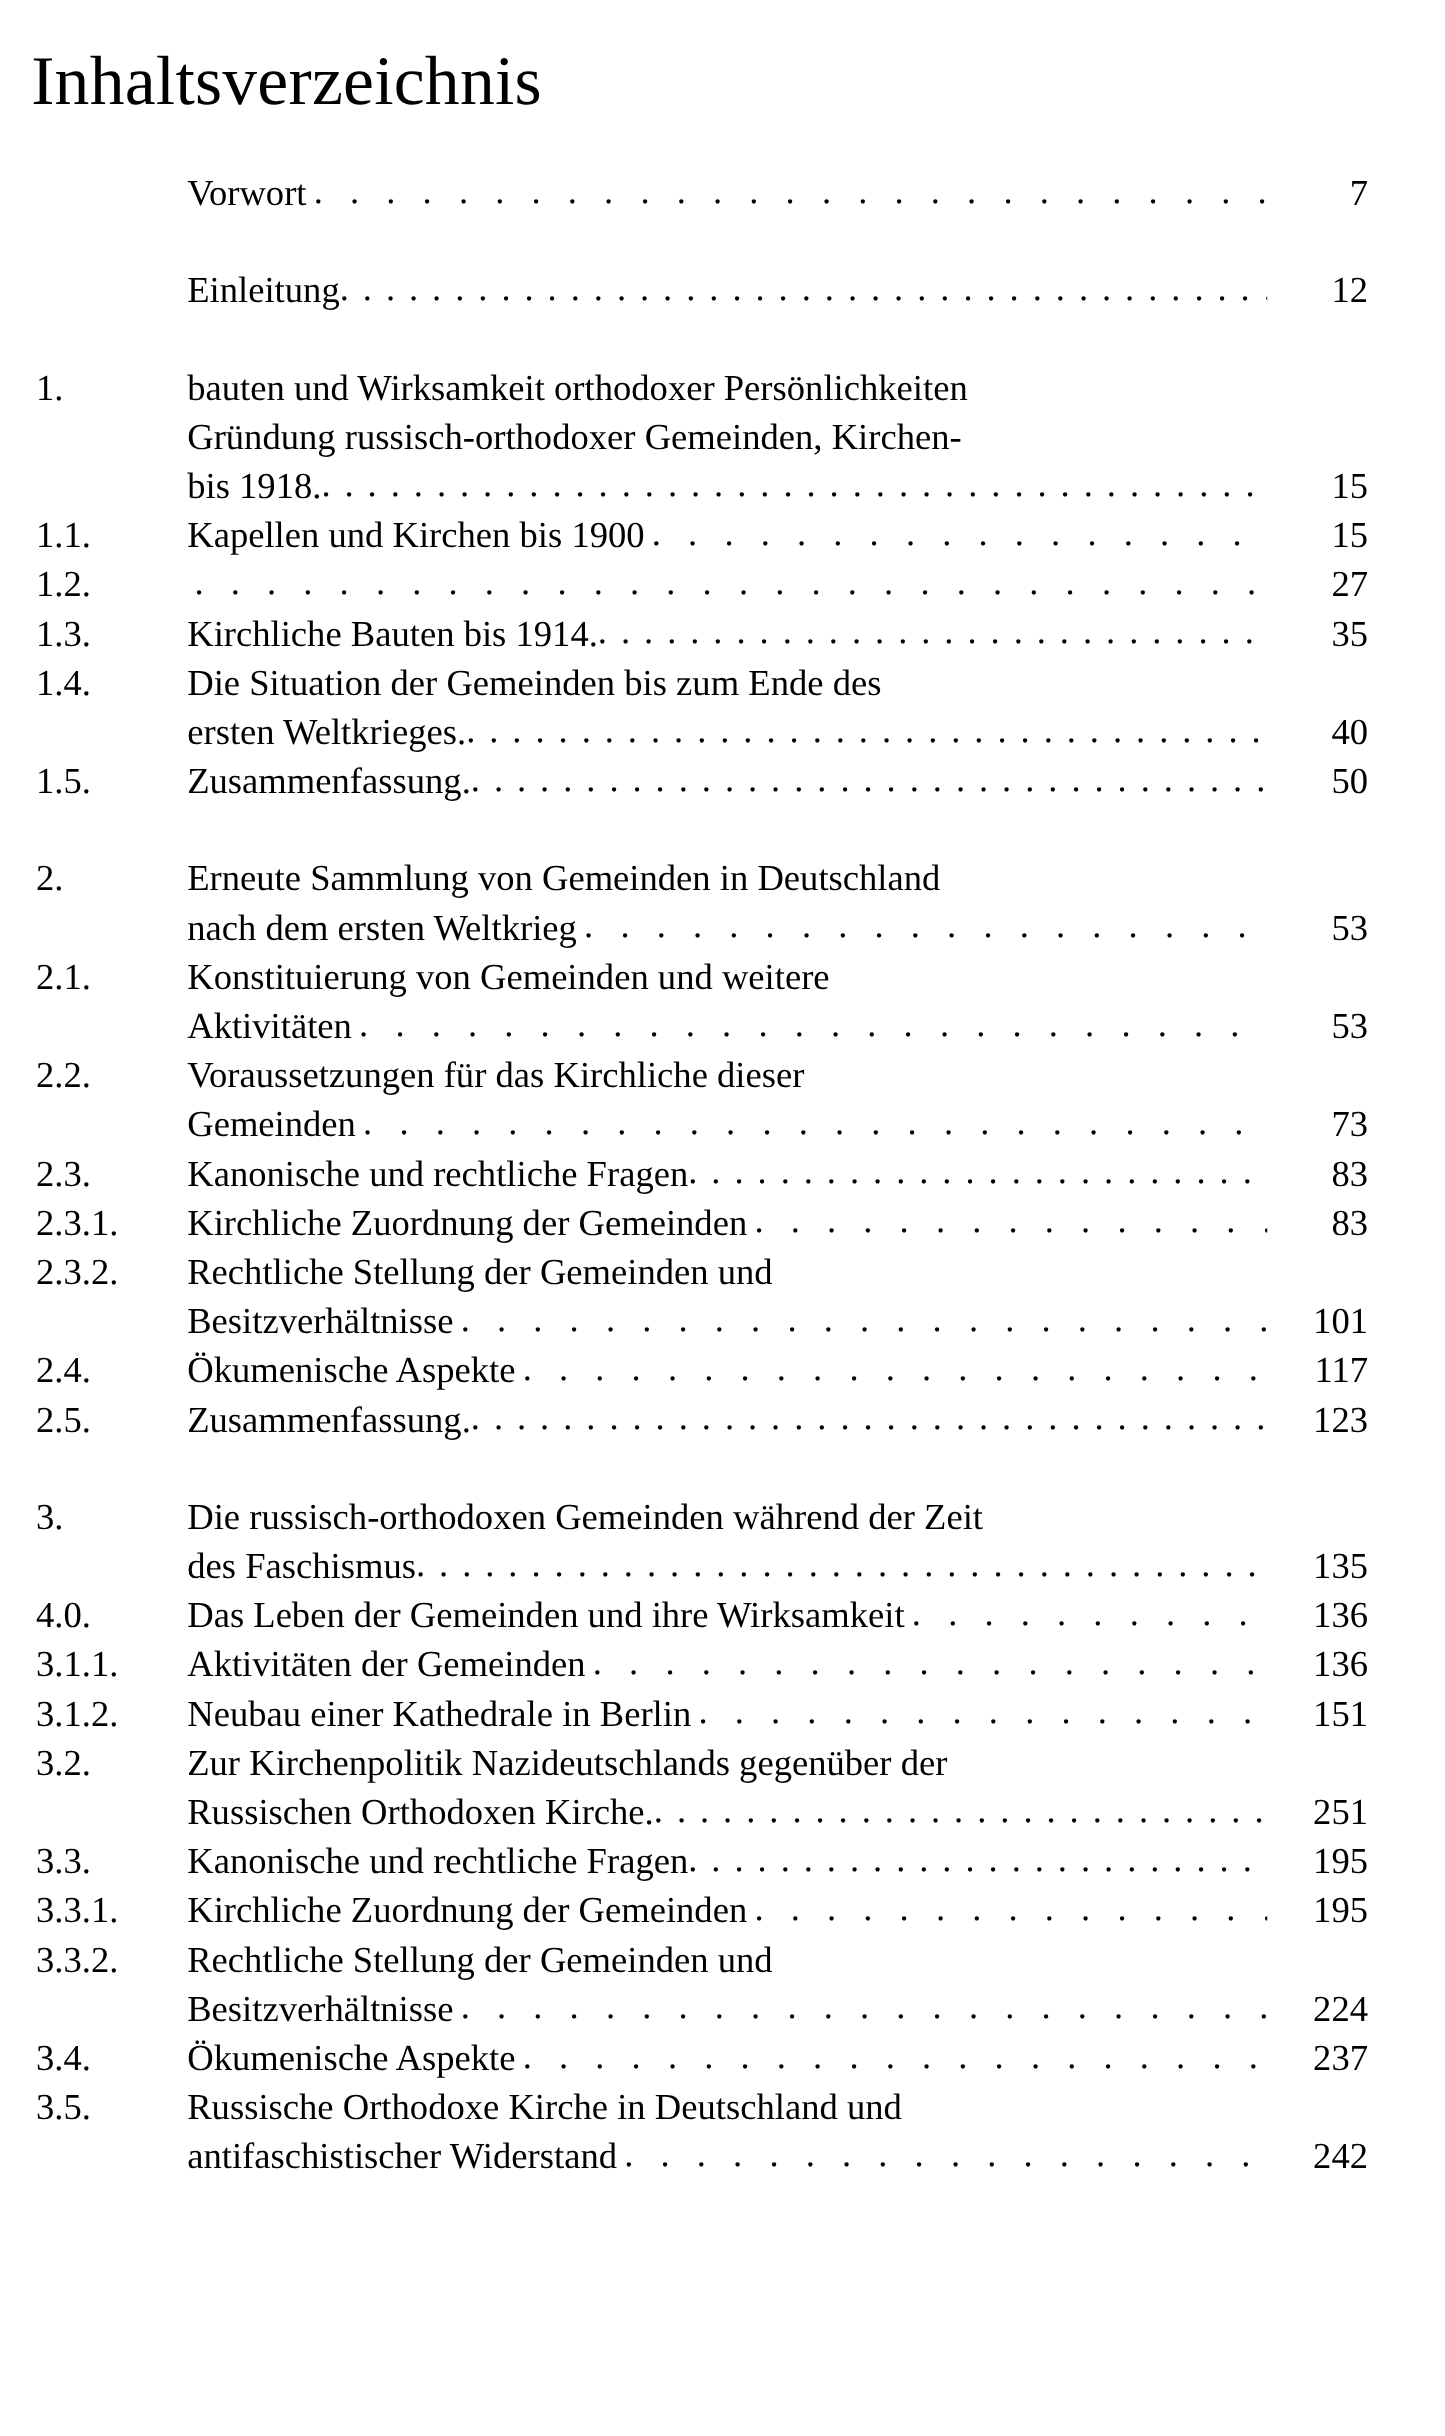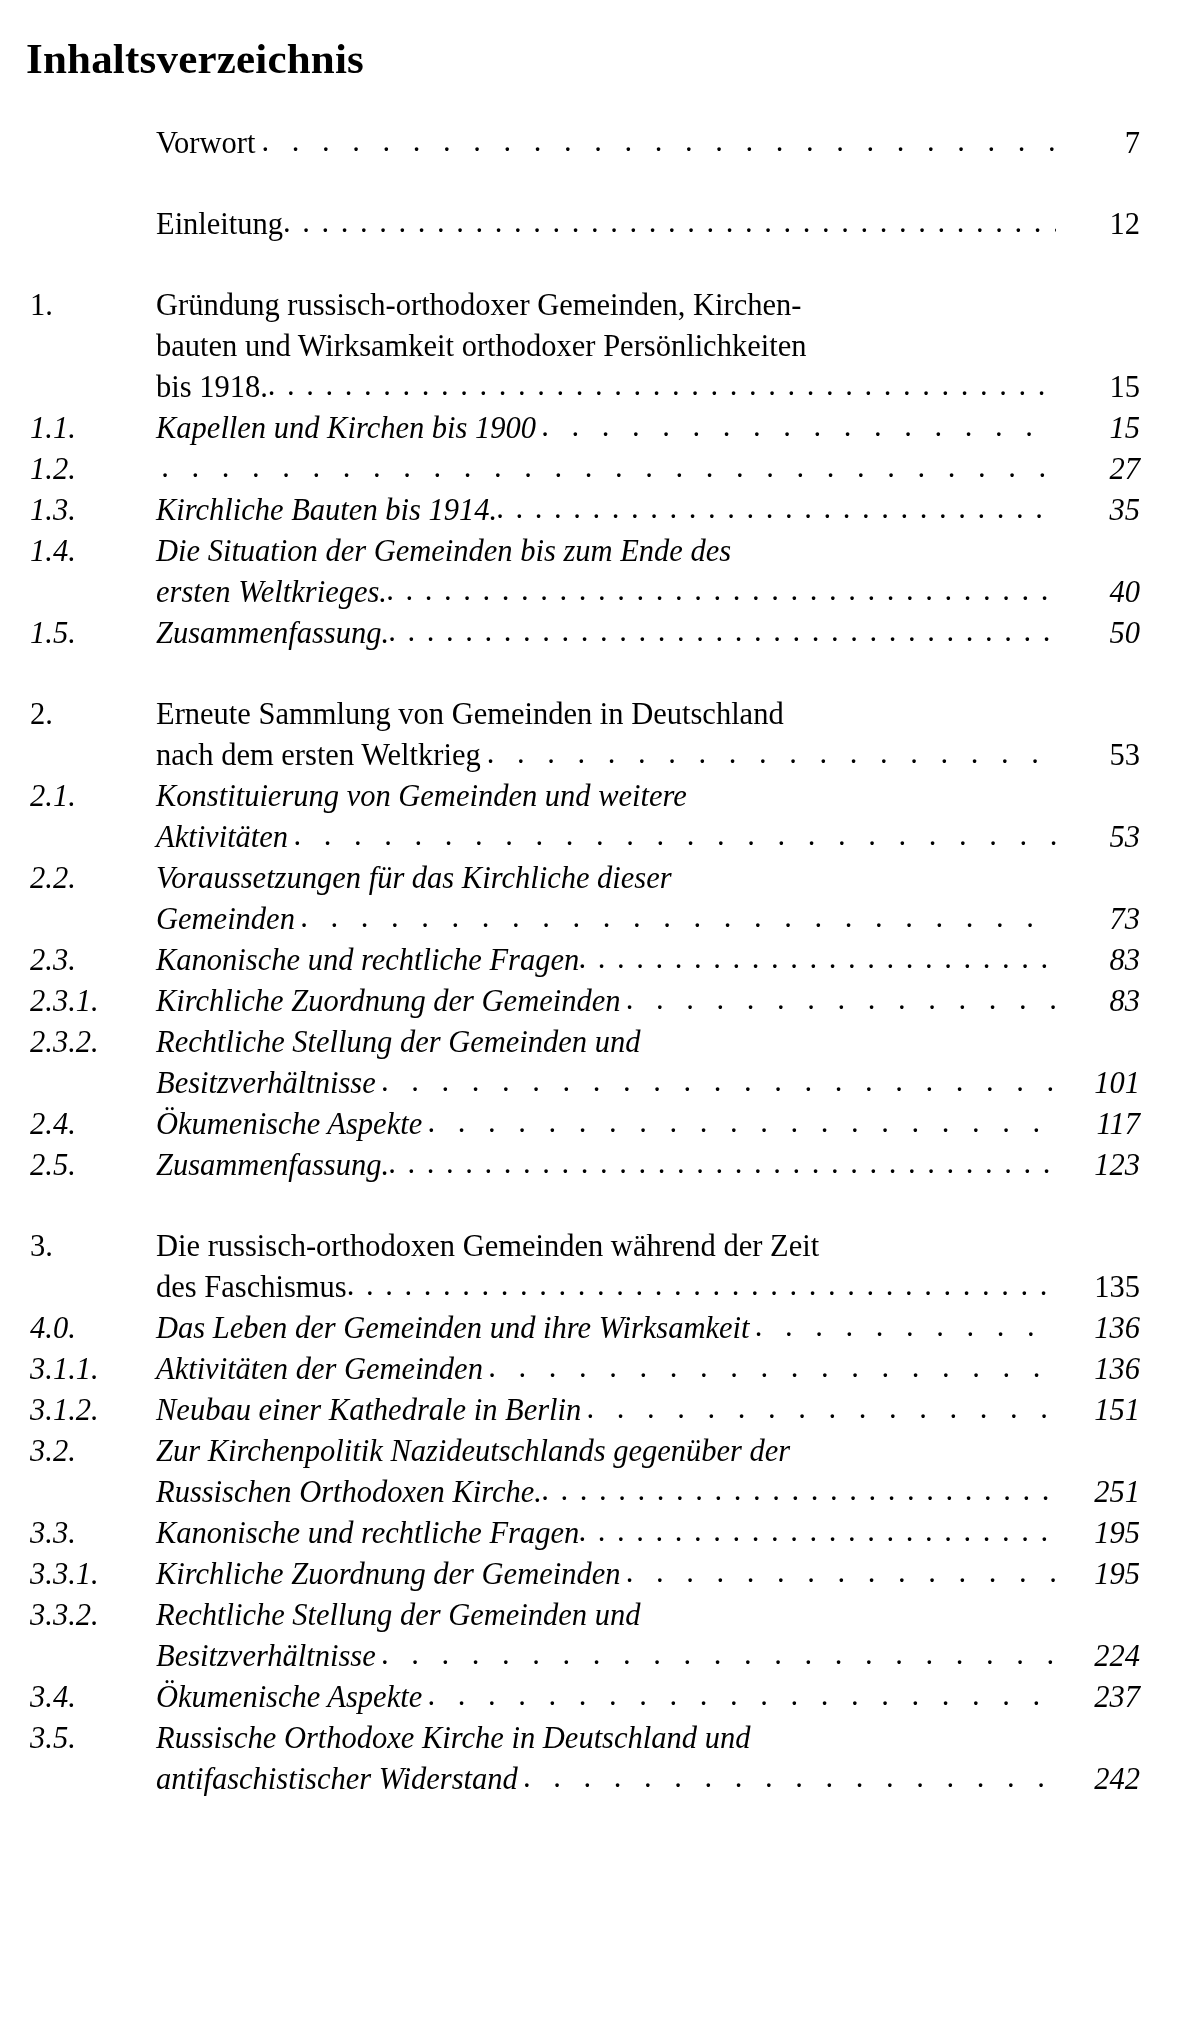--- a/index.html
+++ b/index.html
@@ -23,39 +23,39 @@
     height: 2030px;
     background: #ffffff;
   }
   .content {
     position: absolute;
     left: 24px;
     top: 34px;
     width: 1120px;
   }
   .toc-title {
-    font-size: 43px;
-    font-weight: bold;
+    font-size: 58px;
+    font-weight: normal;
     letter-spacing: 0.2px;
     margin: 0 0 34px 0;
     padding-left: 2px;
   }
   .toc-list {
     margin: 4px;
     padding: 0;
     list-style: none;
   }
   .entry {
     display: flex;
     align-items: flex-start;
     font-size: 30.5px;
     line-height: 41px;
   }
   .entry.gap-large { margin-top: 40px; }
-  .entry.gap-small { margin-top: 0px; font-style: italic; }
+  .entry.gap-small { margin-top: 0px; }
   .num {
     flex: 0 0 auto;
     width: 128px;
     padding-left: 2px;
     box-sizing: border-box;
     white-space: nowrap;
   }
   .body {
     flex: 1 1 auto;
     min-width: 0;
@@ -116,22 +116,22 @@
             <div class="line">
               <span class="label">Einleitung</span>
               <span class="dots tight">. . . . . . . . . . . . . . . . . . . . . . . . . . . . . . . . . . . . . . . . . . . . . . . . . . . . . . . . . . . . </span>
               <span class="page-no">12</span>
             </div>
           </div>
         </div>
         <div class="entry gap-large">
           <div class="num">1.</div>
           <div class="body">
+            <div class="cont-line">bauten und Wirksamkeit orthodoxer Persönlichkeiten</div>
             <div class="cont-line">Gründung russisch-orthodoxer Gemeinden, Kirchen-</div>
-            <div class="cont-line">bauten und Wirksamkeit orthodoxer Persönlichkeiten</div>
             <div class="line">
               <span class="label">bis 1918.</span>
               <span class="dots tight">. . . . . . . . . . . . . . . . . . . . . . . . . . . . . . . . . . . . . . . . . . . . . . . . . . . . . . . . . . . . </span>
               <span class="page-no">15</span>
             </div>
           </div>
         </div>
         <div class="entry gap-small">
           <div class="num">1.1.</div>
           <div class="body">

